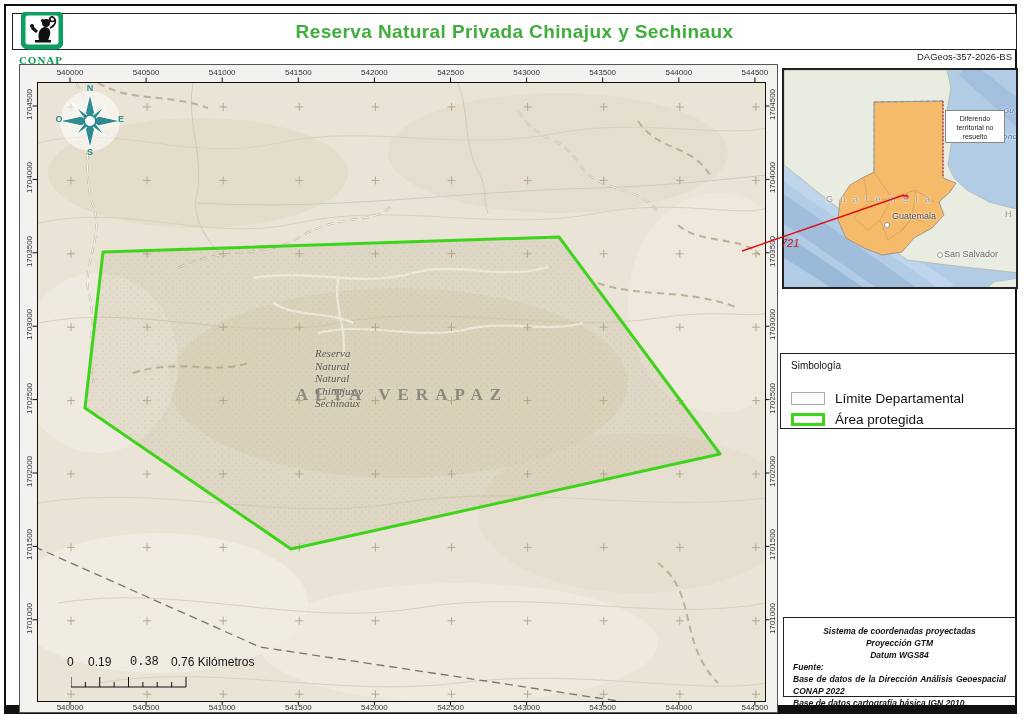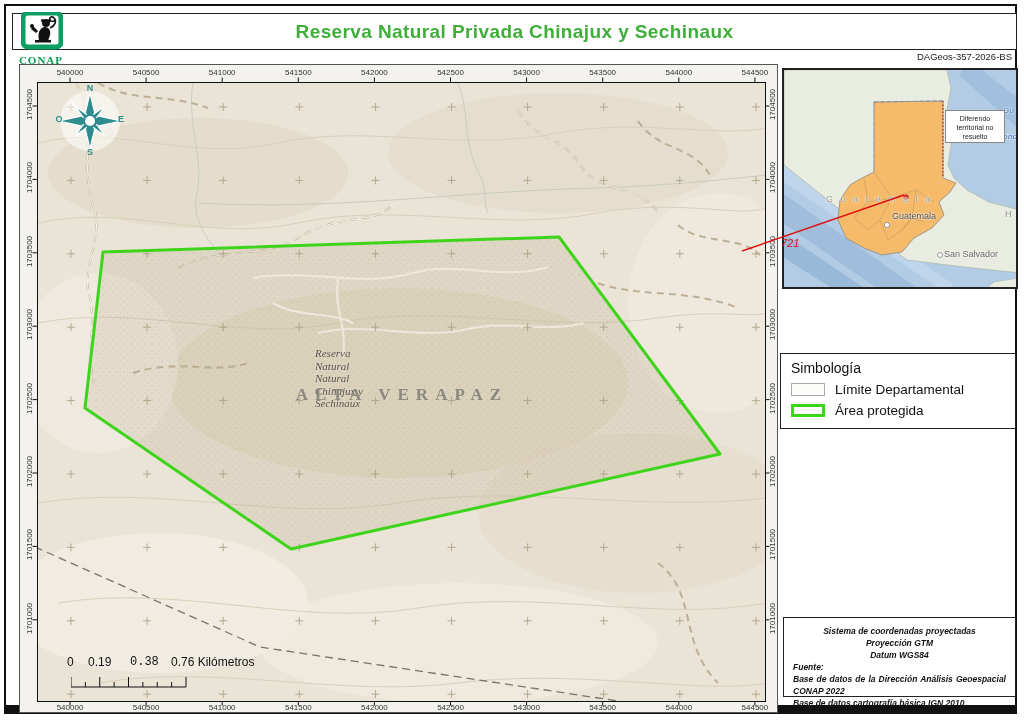--- a/index.html
+++ b/index.html
@@ -44,21 +44,21 @@
         border:2px solid #222;box-sizing:border-box;overflow:hidden;background:#b3cce6;}
   .inset-label{position:absolute;white-space:nowrap;text-shadow:0 0 2px #fff,0 0 2px #fff;}
   .note-box{position:absolute;left:161px;top:40px;width:60px;height:33px;background:#fff;
         border:1px solid #888;box-sizing:border-box;font-size:7px;color:#222;
         text-align:center;line-height:9px;padding-top:3px;z-index:4;}
   .red-num{position:absolute;left:781px;top:237px;color:#d41414;font-size:11px;
         font-style:italic;z-index:60;}
   
   .legend{position:absolute;left:780px;top:353px;width:236px;height:76px;
         border:1.5px solid #222;box-sizing:border-box;background:#fff;padding:6px 0 0 10px;}
-  .legend-title{font-size:14px;color:#111;margin-bottom:6px;}
+  .legend-title{font-size:10px;color:#111;margin-bottom:20px;}
   .legend-item{display:flex;align-items:center;margin-bottom:6px;}
   .swatch{width:34px;height:13px;background:#fcfcfa;margin-right:10px;box-sizing:border-box;}
   .swatch.gray{border:1px solid #aaa;}
   .swatch.green{border:3px solid #3fd41c;}
   .legend-label{font-size:13.5px;color:#111;}
   
   .credits{position:absolute;left:783px;top:617px;width:233px;height:80px;
         border:1.5px solid #222;box-sizing:border-box;background:#fff;
         font-style:italic;font-weight:700;font-size:8.5px;color:#111;
         padding:7px 9px 0 9px;line-height:12px;}

